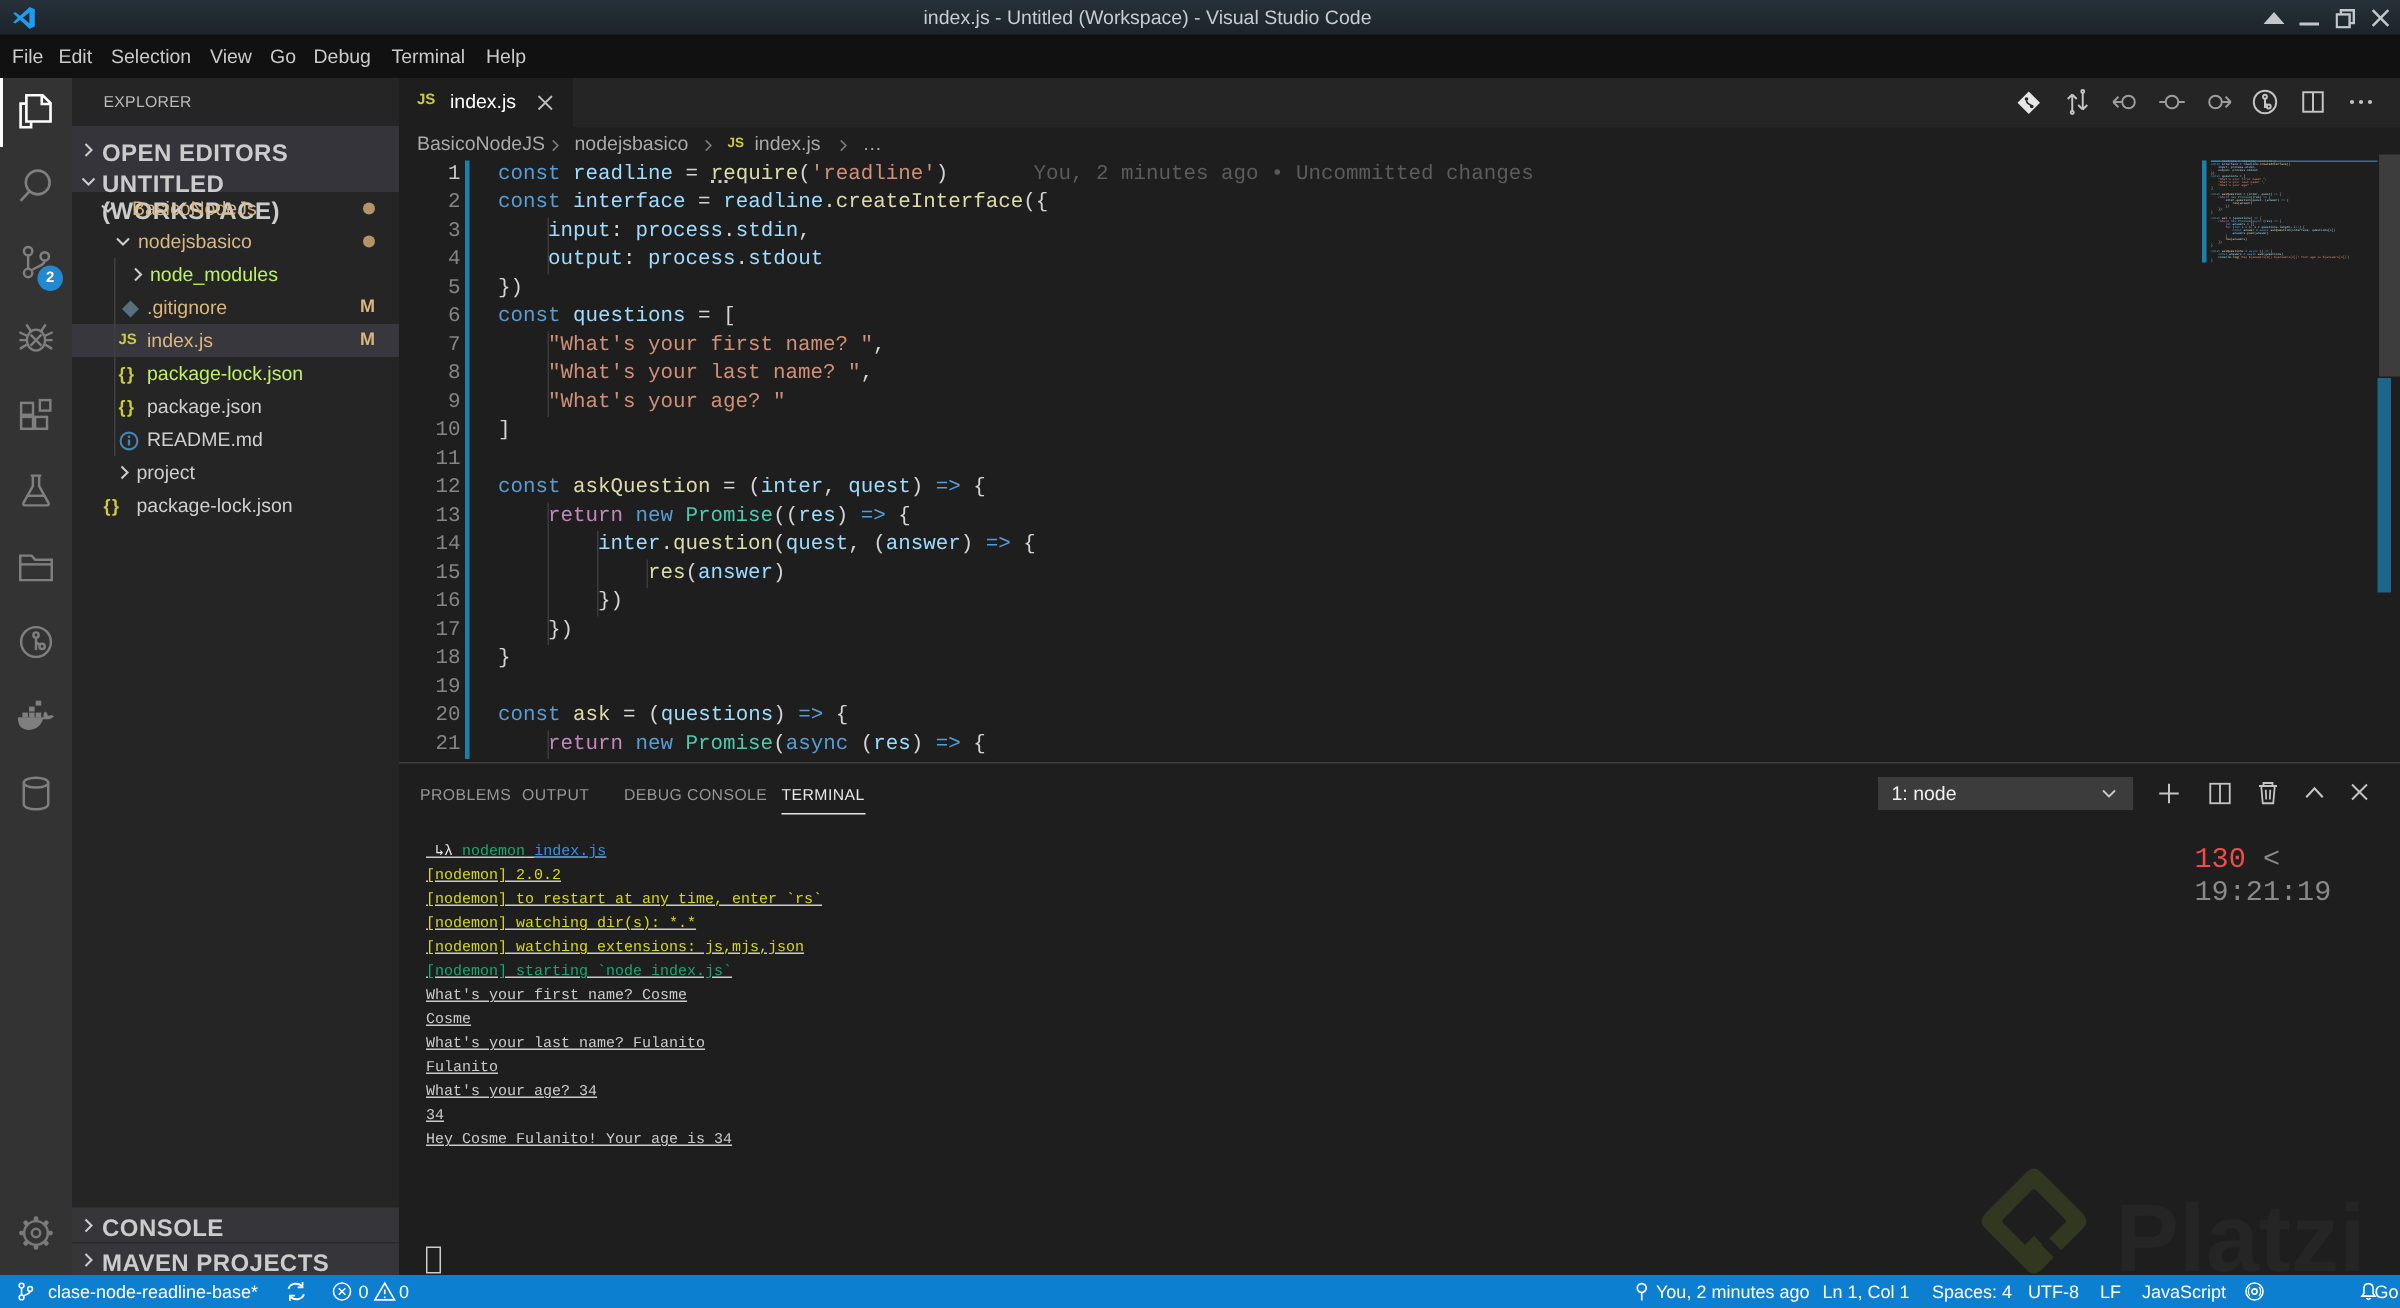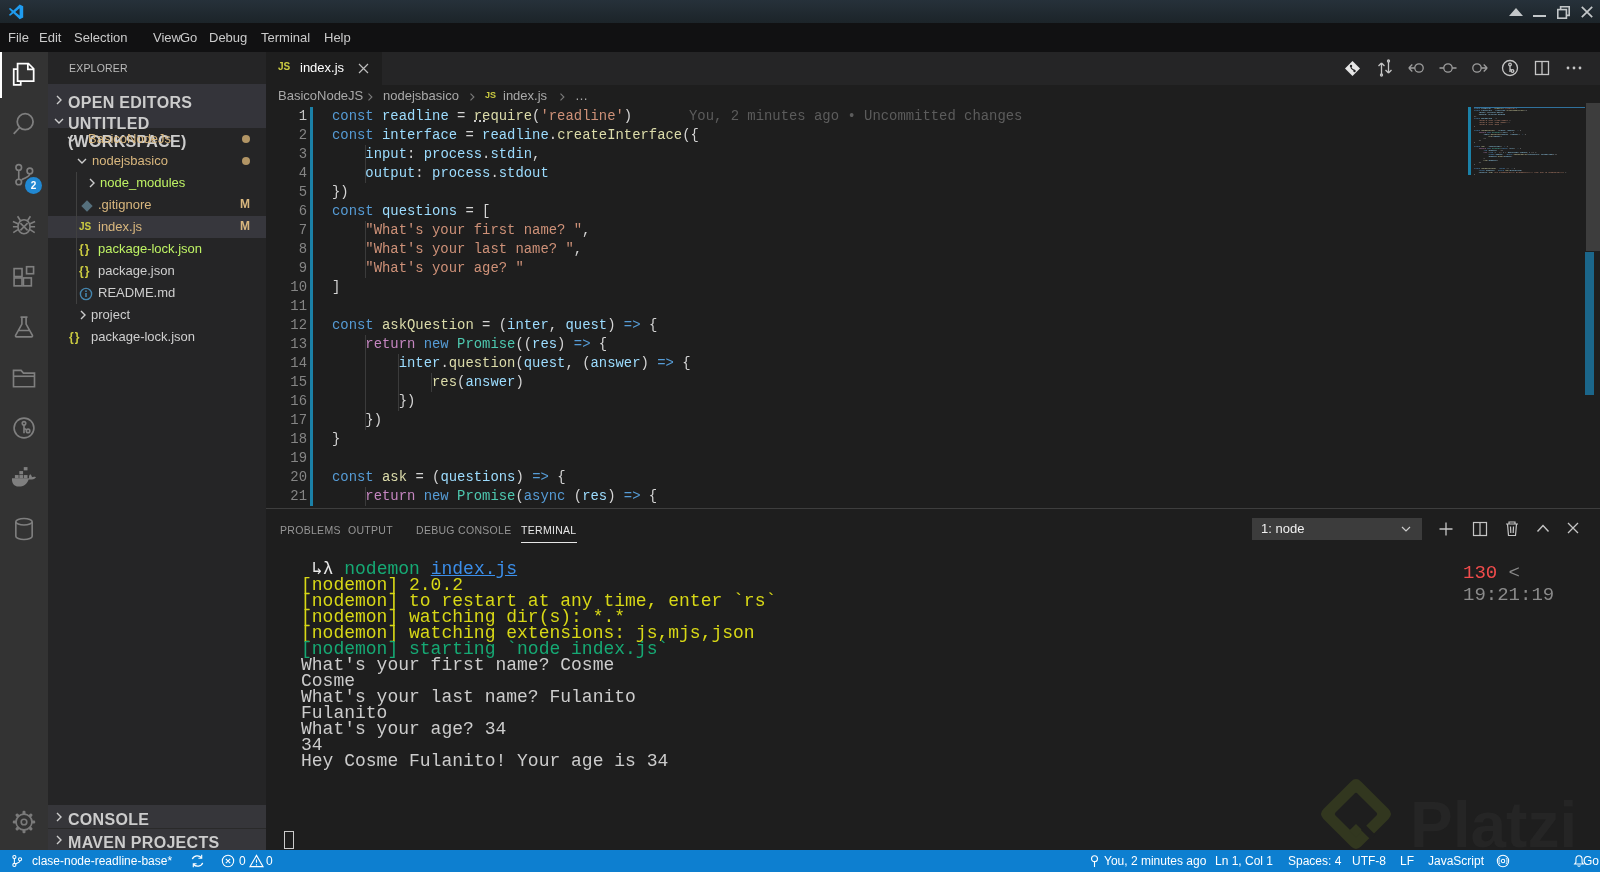--- a/index.html
+++ b/index.html
@@ -40,54 +40,55 @@
 .iguide { position:absolute; width:1px; background:#3b3b3b; }
 
 #minimap { position:absolute; left:1208px; top:55px; font-family:"Liberation Mono",monospace; font-size:8px; line-height:8px; white-space:pre; color:#d4d4d4; transform:scale(0.25,0.25); transform-origin:0 0; }
 #mmbar { position:absolute; left:1202px; top:55px; width:3px; height:68px; background:#1b81a8; }
 
 #sbslider { position:absolute; left:1320px; top:51px; width:14px; height:148px; background:rgba(121,121,121,0.35); }
 #sbblue { position:absolute; left:1319px; top:200px; width:9px; height:143px; background:rgba(27,110,150,0.9); }
 
 #panel { position:absolute; left:266px; top:508px; width:1334px; height:342px; background:#1e1e1e; border-top:1px solid rgba(128,128,128,0.33); }
 .ptab { position:absolute; top:15px; font-size:10.5px; color:#969696; letter-spacing:0.3px; }
-#term { position:absolute; left:35px; top:52px; font-family:"Liberation Mono",monospace; font-size:18px; line-height:16px; white-space:pre; color:#cccccc; }
+#term { position:absolute; left:18px; top:52px; font-family:"Liberation Mono",monospace; font-size:10px; line-height:16px; white-space:pre; color:#cccccc;text-decoration:underline; }
 .ty { color:#d8d816; } .tg { color:#16a974; }
 .tb { color:#3b8eea; text-decoration:underline; } .tr { color:#f14c4c; }
 #rprompt { position:absolute; left:1197px; top:53px; font-family:"Liberation Mono",monospace; font-size:19px; color:#8a8a8a; }
 #tcursor { position:absolute; left:18px; top:322px; width:10px; height:18px; border:1px solid #cccccc; }
 
 #statusbar { position:absolute; left:0; top:850px; width:1600px; height:22px; background:#0a7acaa; background:#0d7fd0; color:#ffffff; font-size:12px; }
 #statusbar .it { position:absolute; top:4px; white-space:nowrap; }
 </style>
 </head>
 <body>
 
 <div id="titlebar">
   <svg class="abs" style="left:8px;top:4px" width="16" height="16" viewBox="0 0 16 16">
       <path fill="#1f9cf0" d="M11.7 0.6 L5.4 6.5 L2.2 4.1 L0.8 4.8 L3.9 7.9 L0.8 11 L2.2 11.7 L5.4 9.3 L11.7 15.2 L15.2 13.6 L15.2 2.2 Z M11.6 4.3 L11.6 11.5 L7.2 7.9 Z"></path>
     </svg>
+  <span class="title">index.js - Untitled (Workspace) - Visual Studio Code</span>
   <svg class="abs" style="left:1509px;top:8px" width="14" height="8" viewBox="0 0 14 8">
       <path fill="#c3c7c9" d="M7 0 L14 8 L0 8 Z"></path>
     </svg>
   <div class="abs" style="left:1533px;top:15px;width:13px;height:2px;background:#c3c7c9"></div>
   <svg class="abs" style="left:1557px;top:6px" width="13" height="13" viewBox="0 0 13 13">
       <path fill="none" stroke="#c3c7c9" stroke-width="1.6" d="M3.6 3.2 L3.6 0.8 L12.2 0.8 L12.2 9.4 L9.8 9.4"></path>
       <rect x="0.8" y="3.6" width="8.6" height="8.6" fill="none" stroke="#c3c7c9" stroke-width="1.6"></rect>
     </svg>
   <svg class="abs" style="left:1581px;top:6px" width="12" height="12" viewBox="0 0 12 12">
       <path stroke="#c3c7c9" stroke-width="1.7" d="M0.8 0.8 L11.2 11.2 M11.2 0.8 L0.8 11.2"></path>
     </svg>
 </div>
 
 <div id="menubar">
   <span style="left:8px">File</span>
     <span style="left:39px">Edit</span>
     <span style="left:74px">Selection</span>
-    <span style="left:153px">View</span>
+    <span style="left:140px">View</span>
     <span style="left:180px">Go</span>
     <span style="left:209px">Debug</span>
     <span style="left:261px">Terminal</span>
     <span style="left:324px">Help</span>
 </div>
 
 <div id="activitybar">
   <div class="abs" style="left:0;top:0;width:2px;height:46px;background:#ffffff"></div>
 
   <svg class="actic" style="top:8px" viewBox="0 0 24 24">

